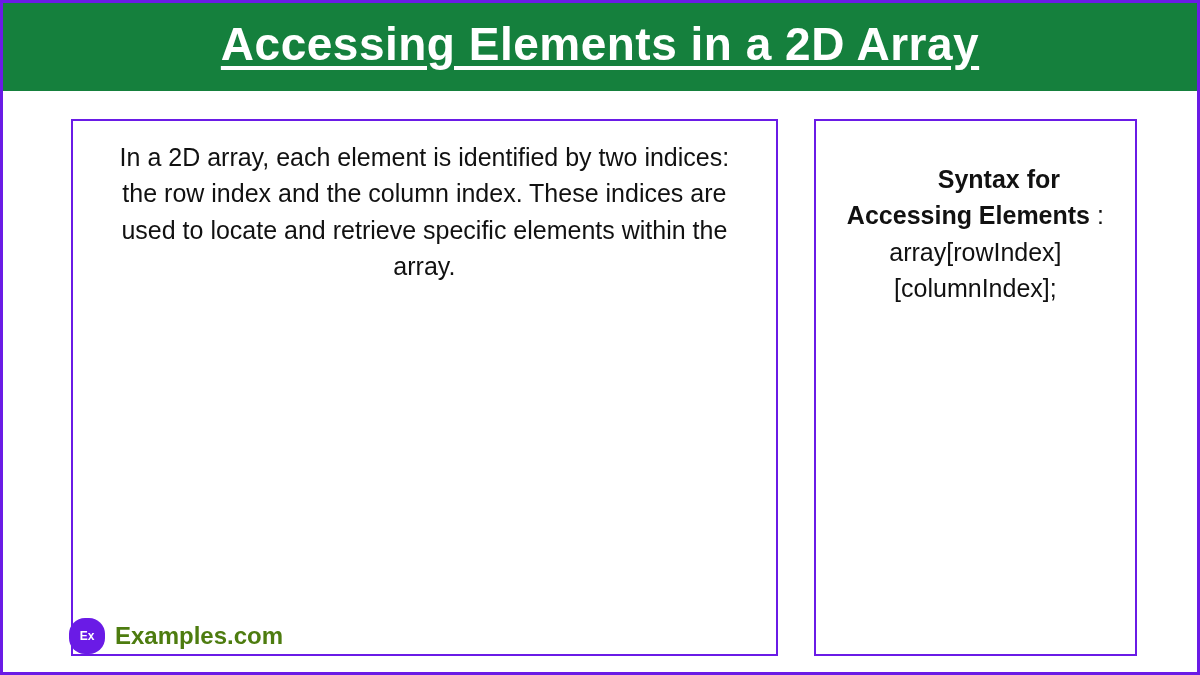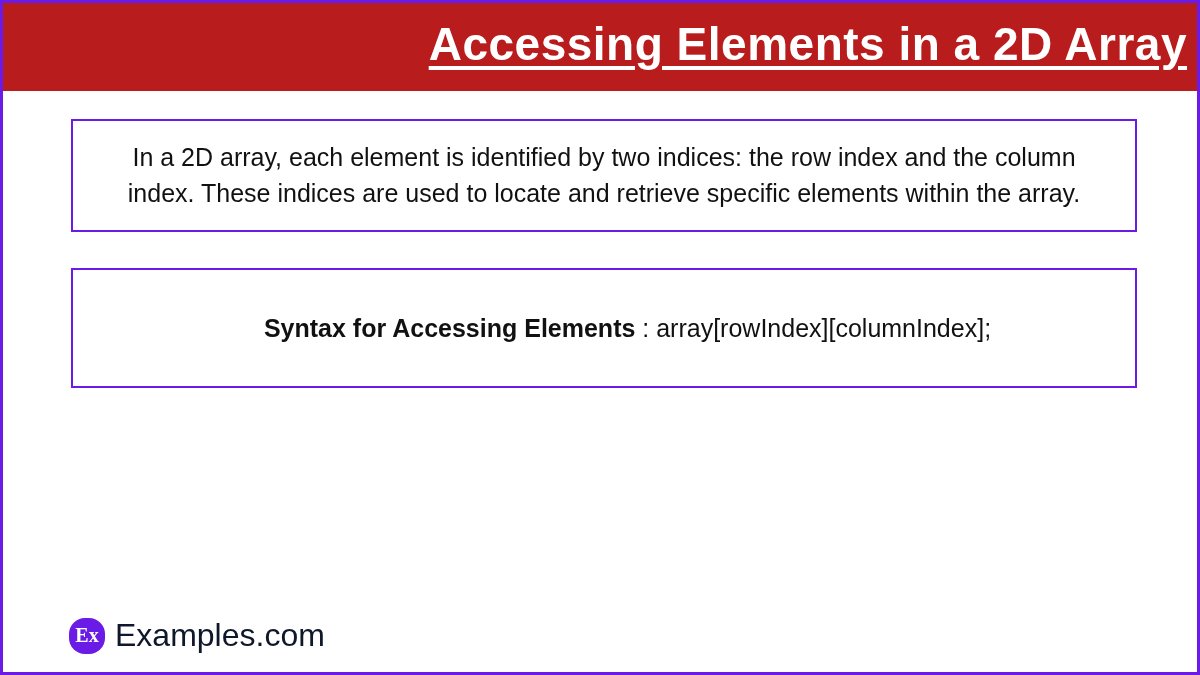--- a/index.html
+++ b/index.html
@@ -15,37 +15,37 @@
     overflow: hidden;
   }
   .main-container {
     width: 1200px;
     height: 675px;
     border: 3px solid #6a1be6;
     display: flex;
     flex-direction: column;
   }
   .header {
-    background: #b91c1c;
+    background: #15803d;
     color: #fff;
-    text-align: right;
+    text-align: center;
     padding: 14px 10px 20px 10px;
   }
   .header h1 {
     font-size: 46px;
     font-weight: 800;
     text-decoration: underline;
     text-underline-offset: 6px;
     letter-spacing: 0.5px;
   }
   .content {
     flex: 1;
     padding: 28px 60px 16px 68px;
     display: flex;
-    flex-direction: column;
+    flex-direction: row;
     gap: 36px;
     position: relative;
   }
   .box {
     border: 2.5px solid #6a1be6;
     padding: 18px 28px;
     text-align: center;
     color: #111;
     font-size: 25px;
     line-height: 1.45;
@@ -65,30 +65,29 @@
     align-items: center;
     gap: 10px;
   }
   .logo-badge {
     width: 36px;
     height: 36px;
     background: #6a1be6;
     border-radius: 16px;
     color: #fff;
     font-weight: 700;
-    font-size: 20px;
+    font-size: 12px;
     display: flex;
     align-items: center;
     justify-content: center;
-    font-family: Liberation Serif, serif;
   }
   .brand-text {
-    font-size: 32px;
-    font-weight: 400;
-    color: #0f172a;
+    font-size: 24px;
+    font-weight: 700;
+    color: #4d7c0f;
   }
 </style>
 </head>
 <body>
 
 <div class="main-container">
   <div class="header">
     <h1>Accessing Elements in a 2D Array</h1>
   </div>
   <div class="content">

